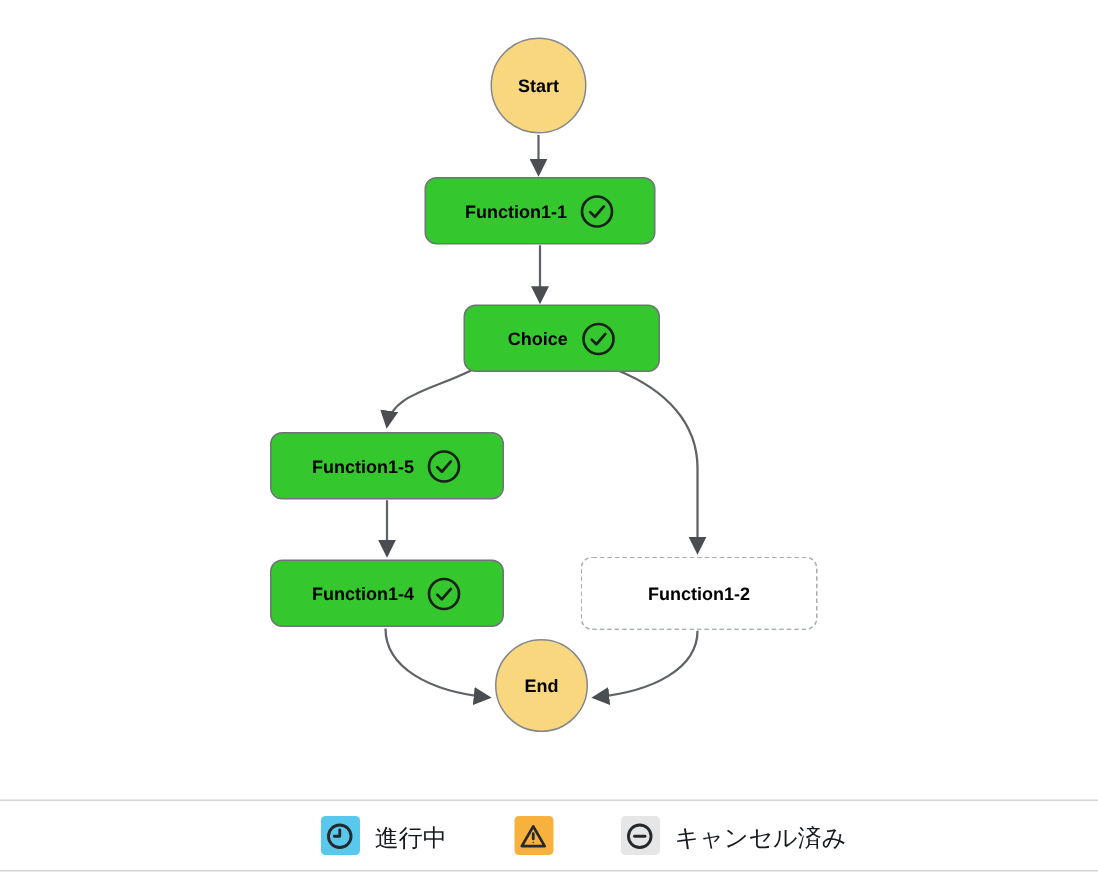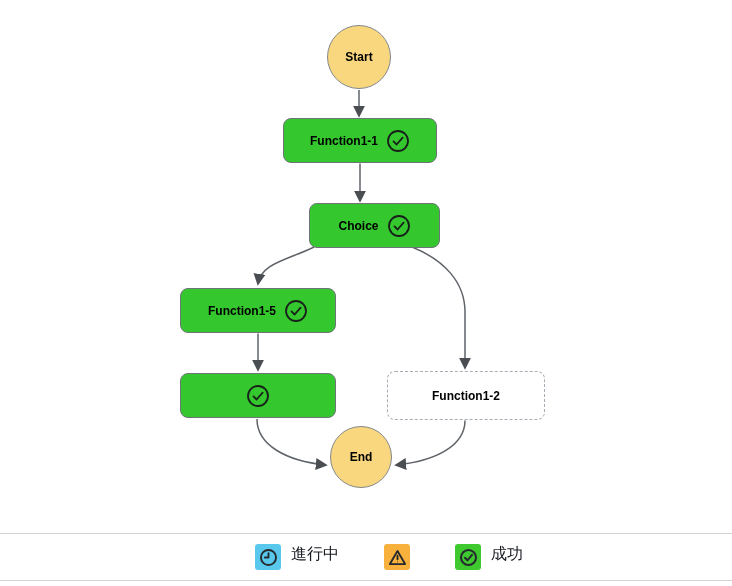--- a/index.html
+++ b/index.html
@@ -23,21 +23,21 @@
     background:#f9d77e;border:1px solid #84888d;border-radius:50%;
   }
   .check-ic{width:24px;height:24px;flex:0 0 auto;}
 
   .legend-bar{
     position:absolute;left:0;top:533px;width:732px;height:48px;box-sizing:content-box;
     border-top:1px solid #d4d4d4;border-bottom:1px solid #d4d4d4;
     display:flex;align-items:center;justify-content:center;gap:25px;
     padding-left:26px;box-sizing:border-box;
   }
-  .legend-item{display:flex;align-items:flex-start;gap:10px;padding-left:20px;}
+  .legend-item{display:flex;align-items:flex-end;gap:10px;padding-left:20px;}
   .legend-ic{
     width:26px;height:26px;border-radius:3px;display:flex;align-items:center;justify-content:center;
     flex:0 0 auto;
   }
   .legend-ic svg{width:21px;height:21px;}
   .legend-label{font-size:16px;color:#16191f;white-space:nowrap;}
   .ic-blue{background:#58c9ec;}
   .ic-red{background:#f1737c;}
   .ic-orange{background:#f9b13d;}
   .ic-gray{background:#e6e6e6;}
@@ -87,20 +87,21 @@
 
   <div class="node green" style="left:180px;top:288px;width:156px;height:45px;">
     <span>Function1-5</span>
     <svg class="check-ic" viewBox="0 0 24 24" fill="none" stroke="#18201a" stroke-width="1.8">
       <circle cx="12" cy="12" r="10"></circle>
       <path d="M7.5 12.4 l3.1 3.1 L16.6 8.6" stroke-linecap="round" stroke-linejoin="round"></path>
     </svg>
   </div>
 
   <div class="node green" style="left:180px;top:373px;width:156px;height:45px;">
+    <span>Function1-4</span>
     <svg class="check-ic" viewBox="0 0 24 24" fill="none" stroke="#18201a" stroke-width="1.8">
       <circle cx="12" cy="12" r="10"></circle>
       <path d="M7.5 12.4 l3.1 3.1 L16.6 8.6" stroke-linecap="round" stroke-linejoin="round"></path>
     </svg>
   </div>
 
   <div class="node dashed" style="left:387px;top:371px;width:158px;height:49px;">
     <span>Function1-2</span>
   </div>
 
@@ -124,25 +125,25 @@
     <div class="legend-item">
       <span class="legend-ic ic-orange">
         <svg viewBox="0 0 24 24" fill="none" stroke="#26292e" stroke-width="2.1">
           <path d="M12 4.5 L20.7 19.5 H3.3 Z" stroke-linejoin="round"></path>
           <path d="M12 10 V14" stroke-linecap="round"></path>
           <circle cx="12" cy="16.8" r="0.6" fill="#26292e" stroke="none"></circle>
         </svg>
       </span>
     </div>
 
-
     <div class="legend-item">
-      <span class="legend-ic ic-green">
-        <svg viewBox="0 0 24 24" fill="none" stroke="#26292e" stroke-width="2.4">
+      <span class="legend-ic ic-gray">
+        <svg viewBox="0 0 24 24" fill="none" stroke="#26292e" stroke-width="2.2">
           <circle cx="12" cy="12" r="8.6"></circle>
-          <path d="M8 12.4 l2.8 2.8 L16 9" stroke-linecap="round" stroke-linejoin="round"></path>
+          <path d="M8 12 H16" stroke-linecap="round"></path>
         </svg>
       </span>
-      <span class="legend-label">成功</span>
+      <span class="legend-label">キャンセル済み</span>
     </div>
+
 
   </div>
 </div>
 
 </body></html>

